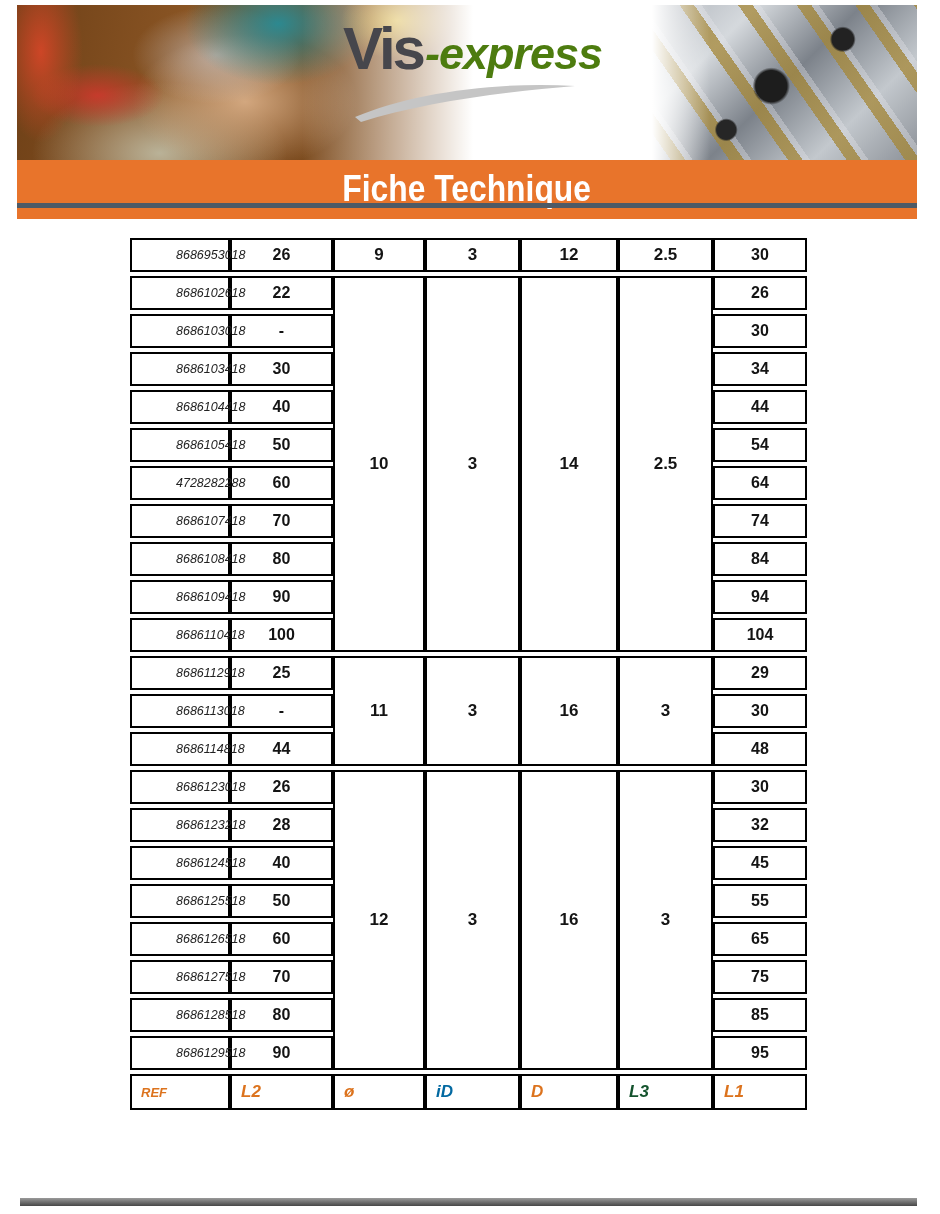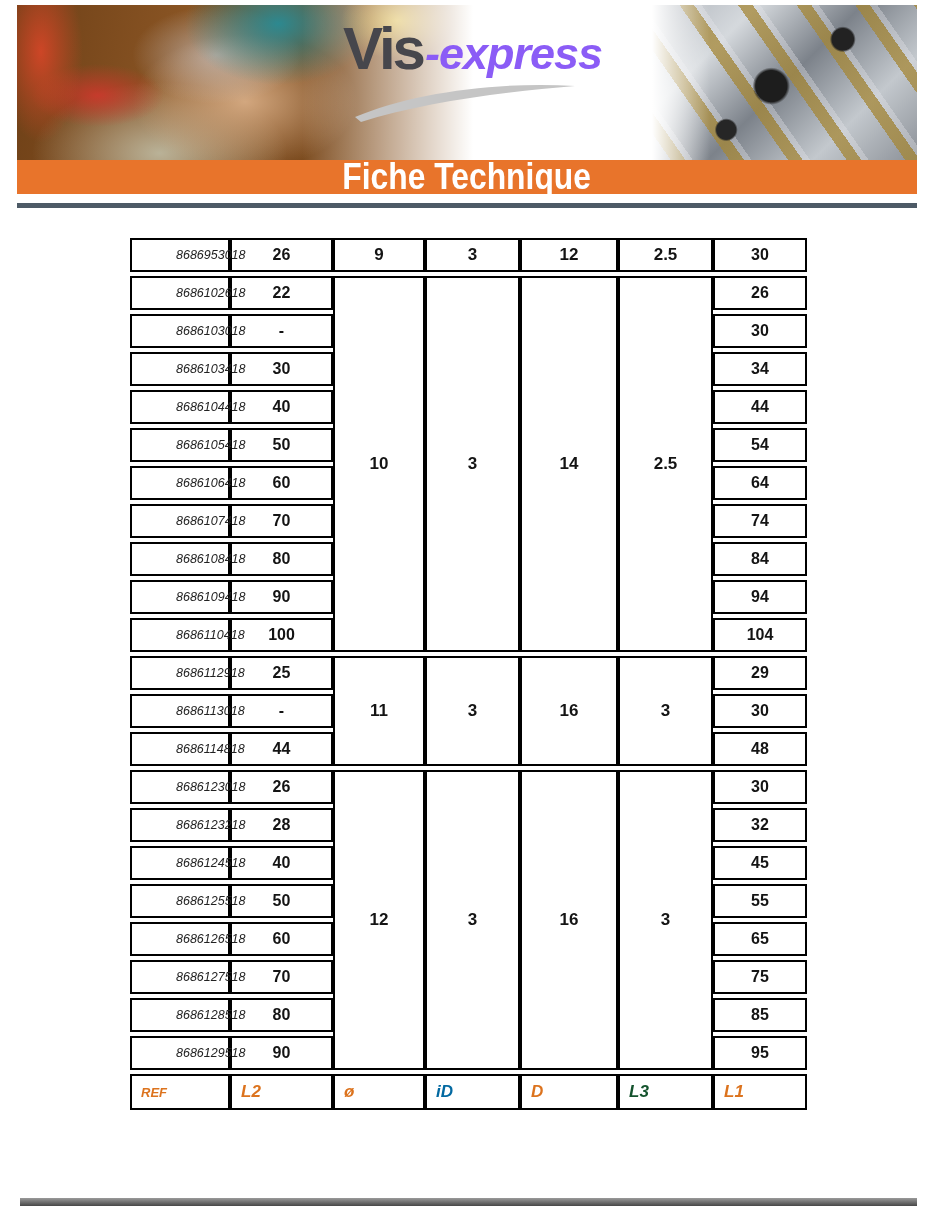--- a/index.html
+++ b/index.html
@@ -36,26 +36,26 @@
   }
   .photo-right::after {
     content:""; position:absolute; inset:0;
     background:linear-gradient(to left, rgba(255,255,255,0) 78%, #ffffff 100%);
   }
 
   
   .logo { position:absolute; left:343px; top:14px; width:250px; }
   .logo-line { display:flex; align-items:baseline; white-space:nowrap; }
   .logo-vis { font-size:60px; font-weight:bold; color:#46464c; letter-spacing:-3px; }
-  .logo-express { font-size:45px; font-weight:bold; font-style:italic; color:#8b5cf6; letter-spacing:-1px; margin-left:2px; }
+  .logo-express { font-size:45px; font-weight:bold; font-style:italic; color:#4d7c0f; letter-spacing:-1px; margin-left:2px; }
   .swoosh { display:block; margin:-4px 0 0 6px; }
 
   
   .banner {
-    position:absolute; left:17px; top:160px; width:900px; height:34px;
+    position:absolute; left:17px; top:160px; width:900px; height:59px;
     display:flex; align-items:center; justify-content:center;
   }
   .banner-text {
     color:#ffffff; font-weight:bold; font-size:37px; line-height:1;
     transform:scaleX(0.86); letter-spacing:0; padding-bottom:2px;
   }
   .banner-underline { position:absolute; left:17px; top:203px; width:900px; height:5px; }
 
   
   .spec-table {
@@ -150,21 +150,21 @@
           <td class="c-ref">8686104418</td>
           <td class="c-l2">40</td>
           <td class="c-l1">44</td>
         </tr>
         <tr>
           <td class="c-ref">8686105418</td>
           <td class="c-l2">50</td>
           <td class="c-l1">54</td>
         </tr>
         <tr>
-          <td class="c-ref">8686106418</td>
+          <td class="c-ref">4728282288</td>
           <td class="c-l2">60</td>
           <td class="c-l1">64</td>
         </tr>
         <tr>
           <td class="c-ref">8686107418</td>
           <td class="c-l2">70</td>
           <td class="c-l1">74</td>
         </tr>
         <tr>
           <td class="c-ref">8686108418</td>

